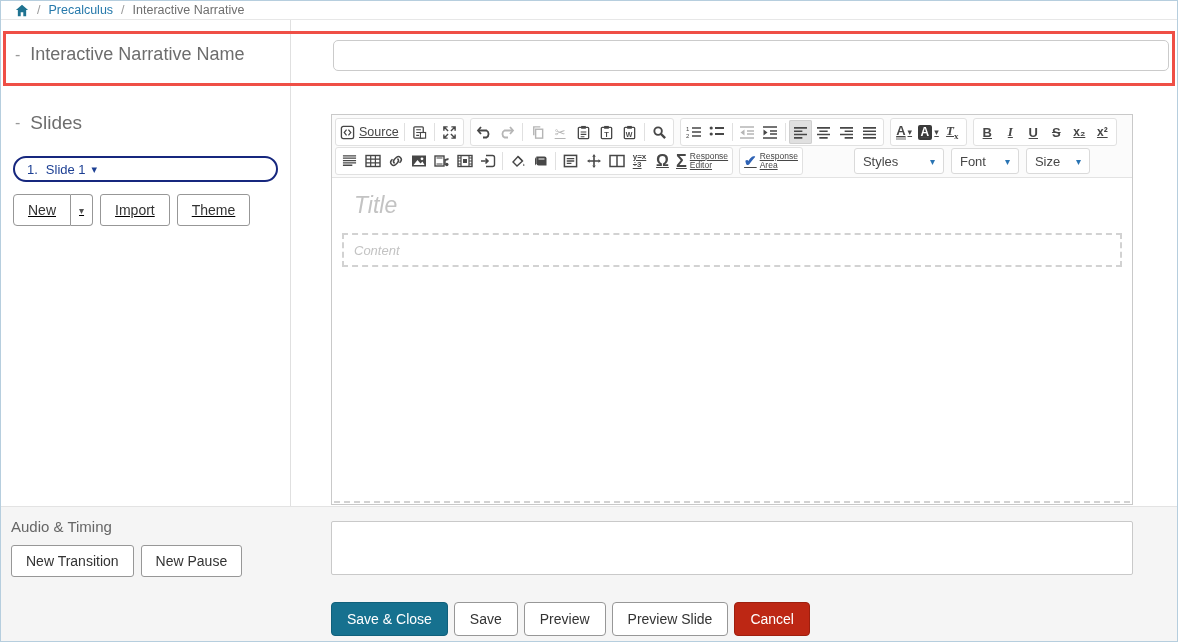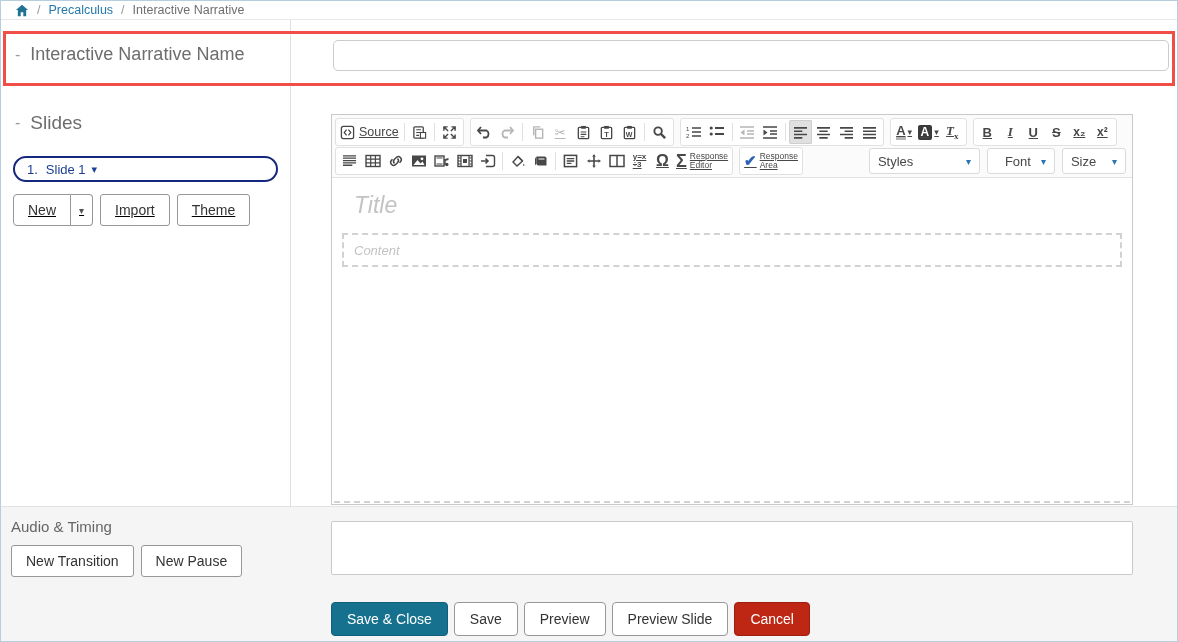--- a/index.html
+++ b/index.html
@@ -67,22 +67,22 @@
   .rmv sub { font-size:9px; font-style:normal; }
   .omega,.sigma { font-size:16px; font-weight:bold; }
   .sigma { font-size:18px; }
   .two-line { font-size:8.5px; line-height:9px; color:#474747; text-align:left; margin-left:3px; }
   .mtxt { font-size:8px; line-height:8px; font-weight:bold; }
   .check { color:#2f63b5; font-size:15px; font-weight:bold; }
   .sel { display:inline-flex; align-items:center; justify-content:space-between; border:1px solid #dadada;
          border-radius:3px; background:#fff; height:26px; padding:0 8px; margin-right:7px; cursor:pointer;
          color:#474747; font-size:13px; }
   .sel .scaret { color:#2a74b3; font-size:10px; margin-left:10px; }
-  .sel-styles { width:111px; margin-left:60px; }
-  .sel-font { width:68px;justify-content:flex-end; }
+  .sel-styles { width:90px; margin-left:45px; }
+  .sel-font { width:68px; }
   .sel-size { width:64px; margin-right:0; }
 
   
   .ebody { flex:1; position:relative; padding:14px 10px 0 10px; }
   .ph-title { font-style:italic; color:#c3c3c3; font-size:23px; padding-left:12px; }
   .content-box { margin-top:14px; border:2px dashed #d2d2d2; height:34px; display:flex; align-items:center; }
   .ph-content { font-style:italic; color:#c3c3c3; font-size:13px; padding-left:10px; }
   .bottom-dash { position:absolute; left:2px; right:2px; bottom:1px; border-top:2px dashed #d2d2d2; }
 
   

